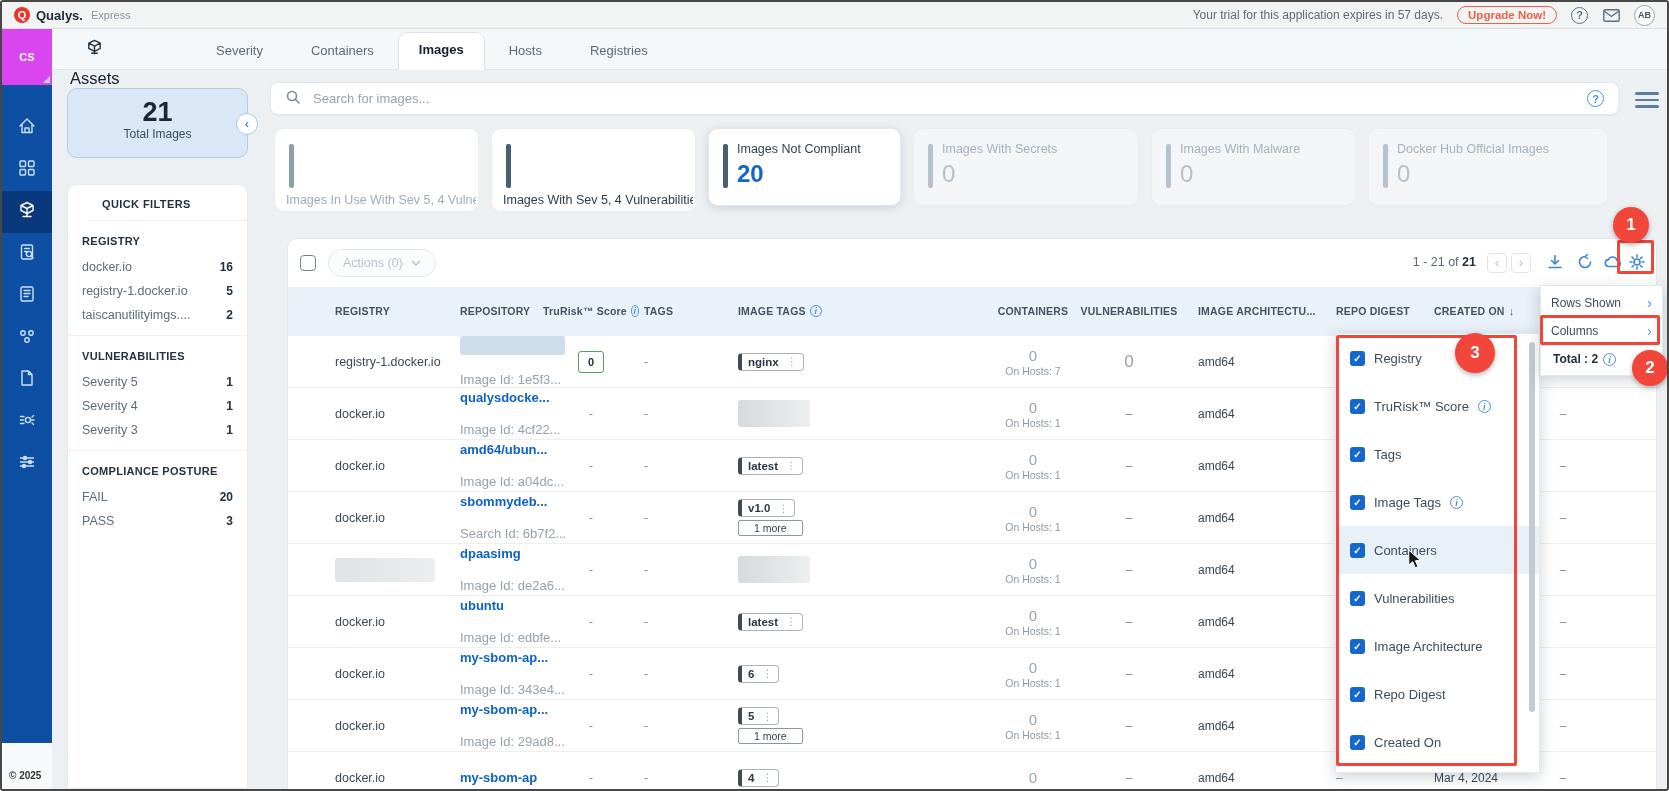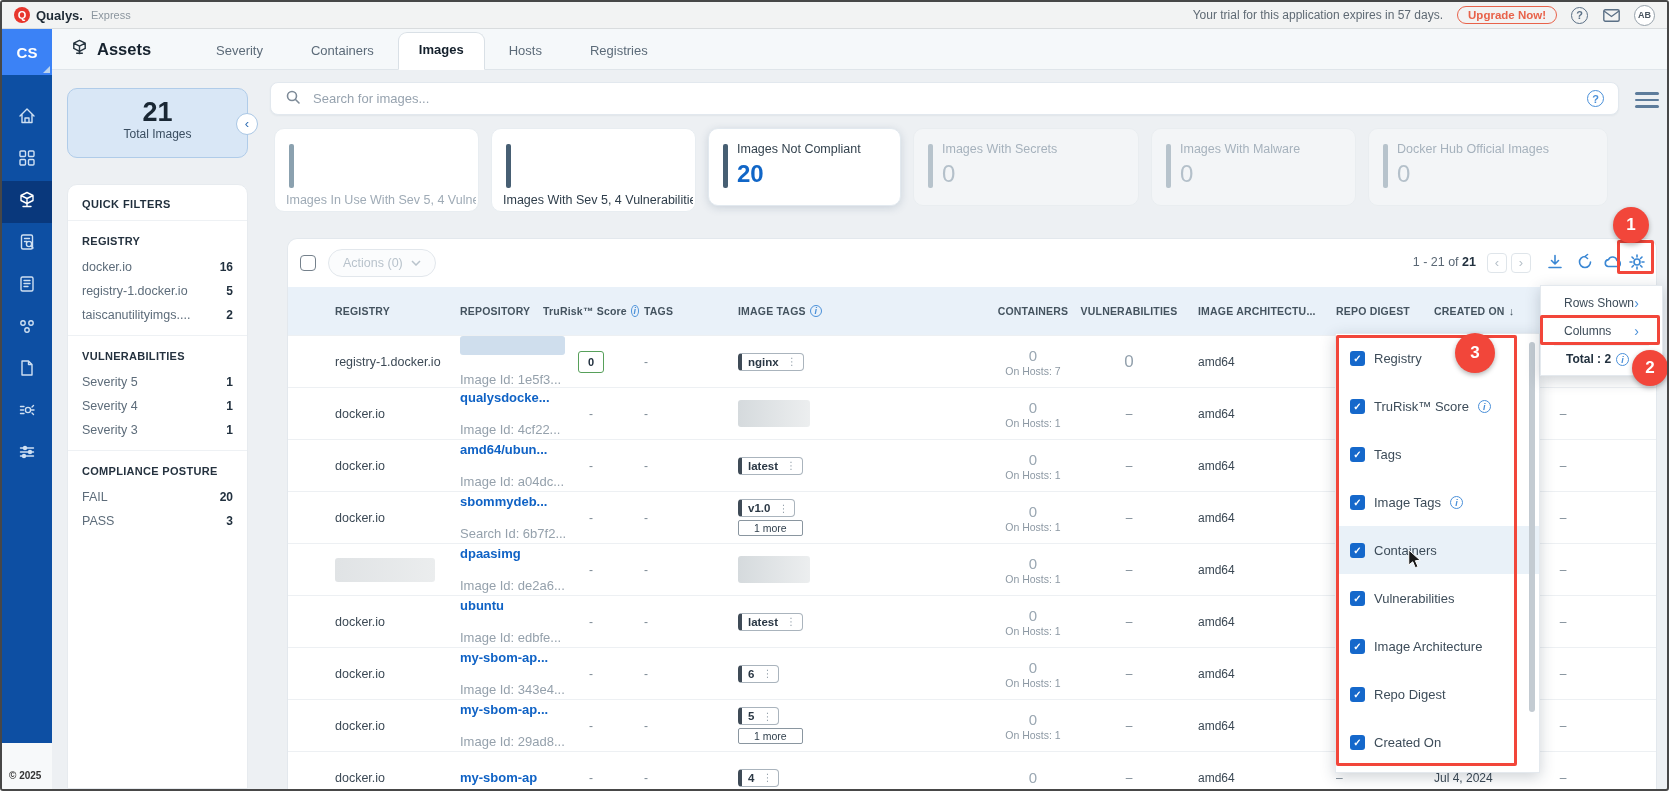--- a/index.html
+++ b/index.html
@@ -14,47 +14,47 @@
   .brand-suffix{font-size:11px;color:#8b959e;margin-left:2px;}
   .topbar-right{margin-left:auto;display:flex;align-items:center;gap:14px;}
   .trial-text{font-size:12px;color:#5f6a74;}
   .upgrade-btn{border:1.5px solid #e8624a;color:#e8624a;font-size:11.5px;font-weight:700;border-radius:11px;padding:2px 10px;background:transparent;cursor:pointer;}
   .tb-icon{width:18px;height:18px;display:flex;align-items:center;justify-content:center;color:#5b7086;}
   .help-circ{width:17px;height:17px;border:1.5px solid #5b7086;border-radius:50%;font-size:11px;font-weight:700;color:#5b7086;display:flex;align-items:center;justify-content:center;}
   .avatar{width:21px;height:21px;border:1.5px solid #97a2ab;border-radius:50%;font-size:9px;font-weight:700;color:#4a5560;display:flex;align-items:center;justify-content:center;background:#fff;}
 
   
   .sidebar{position:absolute;left:0;top:27px;width:50px;bottom:46px;background:#0d4fa3;z-index:4;}
-  .cs-badge{height:46px;background:#3b82f6;display:flex;align-items:center;justify-content:center;color:#fff;font-weight:700;font-size:15px;position:relative;}
+  .cs-badge{height:56px;background:#d946ef;display:flex;align-items:center;justify-content:center;color:#fff;font-weight:700;font-size:11px;position:relative;}
   .cs-badge::after{content:"";position:absolute;right:2px;bottom:2px;width:0;height:0;border-left:7px solid transparent;border-bottom:7px solid #bcd4ee;}
   .nav{display:flex;flex-direction:column;padding-top:22px;}
   .nav-item{width:50px;height:42px;display:flex;align-items:center;justify-content:center;cursor:pointer;}
   .nav-item.active{background:#09387c;}
   .nav-item svg{stroke:#cfe0f2;fill:none;stroke-width:1.4;stroke-linecap:round;stroke-linejoin:round;}
   .nav-item.active svg{stroke:#ffffff;}
   .sb-footer{position:absolute;left:0;bottom:0;width:50px;height:46px;background:#f7f9fa;z-index:4;display:flex;align-items:flex-end;padding:0 0 8px 7px;font-size:10px;font-weight:700;color:#333;}
 
   
   .tabbar{position:absolute;left:50px;top:27px;right:0;height:41px;background:#f5f8fa;border-bottom:1px solid #dfe5ea;z-index:3;}
-  .app-title{position:absolute;left:18px;top:9px;display:flex;gap:8px;align-items:center;font-size:16.5px;font-weight:700;color:#16222e;}
+  .app-title{position:absolute;left:18px;top:9px;display:flex;gap:8px;align-items:center;font-size:16.5px;font-weight:400;color:#16222e;flex-direction:column;}
   .app-title svg{stroke:#26343f;fill:none;stroke-width:1.5;stroke-linejoin:round;}
   .tabs{position:absolute;left:140px;bottom:-1px;display:flex;align-items:flex-end;}
   .tab{padding:10px 24px 12px;font-size:13px;color:#5c6b79;cursor:pointer;}
   .tab.active{background:#fff;border:1px solid #d9e0e6;border-bottom:1px solid #fff;border-radius:9px 9px 0 0;font-weight:700;color:#131f2b;padding:9px 20px 12px;}
 
   
   .content{position:absolute;left:50px;top:68px;right:0;bottom:0;}
 
   .sumcard{position:absolute;left:15px;top:18px;width:181px;height:70px;background:#d9e7f6;border:1px solid #b0cce9;border-radius:10px;text-align:center;}
   .sum-num{font-size:27px;font-weight:700;color:#1a2734;margin-top:8px;line-height:30px;}
   .sum-label{font-size:12px;color:#3a4d60;}
   .collapse-btn{position:absolute;right:-11px;top:24px;width:22px;height:22px;border-radius:50%;background:#fff;border:1px solid #a9c6e4;color:#2f6db3;font-size:13px;line-height:19px;text-align:center;cursor:pointer;}
 
   .qf{position:absolute;left:15px;top:114px;width:181px;bottom:0;background:#fff;border:1px solid #e7ebef;border-radius:10px 10px 0 0;}
-  .qf-title{padding:13px 14px 10px;font-size:11px;font-weight:700;color:#1f2e3c;border-bottom:1px solid #eef1f4;letter-spacing:.4px;}
+  .qf-title{padding:13px 14px 10px;font-size:11px;font-weight:700;color:#1f2e3c;border-bottom:1px solid #eef1f4;letter-spacing:.4px;margin-left:20px;}
   .qf-sec{padding:10px 0 8px;border-bottom:1px solid #eef1f4;}
   .qf-sec:last-child{border-bottom:none;}
   .qf-sec-title{padding:4px 14px 8px;font-size:11px;font-weight:700;color:#25323f;letter-spacing:.3px;}
   .qf-item{display:flex;justify-content:space-between;padding:5px 14px;font-size:12.5px;color:#5d6c7a;cursor:pointer;}
   .qf-count{font-weight:700;color:#22313f;font-size:12px;}
 
   .search{position:absolute;left:218px;top:12px;width:1349px;height:33px;background:#fff;border:1px solid #e2e8ee;border-radius:8px;box-shadow:0 1px 2px rgba(40,60,80,.06);display:flex;align-items:center;padding:0 14px;}
   .search svg{stroke:#7e8b98;fill:none;stroke-width:1.6;stroke-linecap:round;}
   .search-input{flex:1;border:none;outline:none;font-size:13px;color:#3c4955;margin-left:10px;font-family:"Liberation Sans",sans-serif;background:transparent;}
   .search-input::placeholder{color:#97a3af;}
@@ -132,21 +132,21 @@
   .blob-tag{width:72px;height:27px;background:linear-gradient(90deg,#d5dadd,#eceeef);}
 
   
   .colmenu{position:absolute;left:1333px;top:331px;width:205px;height:440px;background:#fff;border:1px solid #e4e9ee;box-shadow:0 4px 14px rgba(30,50,70,.22);z-index:20;}
   .cm-item{height:48px;display:flex;align-items:center;padding-left:14px;gap:9px;font-size:13px;color:#3d4c59;cursor:pointer;}
   .cm-item.hl{background:#e9f1f8;}
   .cm-check{width:15px;height:15px;background:#1568cb;border-radius:3px;color:#fff;font-size:10px;font-weight:700;display:flex;align-items:center;justify-content:center;flex:0 0 15px;}
   .cm-info{width:13px;height:13px;border:1px solid #4a90d9;border-radius:50%;color:#4a90d9;font-size:9px;font-style:italic;font-weight:700;line-height:12px;text-align:center;}
   .cm-scroll{position:absolute;right:4px;top:8px;width:6px;height:370px;background:#c3cbd2;border-radius:3px;cursor:pointer;}
 
-  .gearmenu{position:absolute;left:1538px;top:283px;width:123px;background:#fff;border:1px solid #e4e9ee;box-shadow:0 4px 14px rgba(30,50,70,.22);z-index:20;padding:3px 13px;}
+  .gearmenu{position:absolute;left:1538px;top:283px;width:123px;background:#fff;border:1px solid #e4e9ee;box-shadow:0 4px 14px rgba(30,50,70,.22);z-index:20;padding:3px 0;}
   .gm-item{height:28px;display:flex;align-items:center;justify-content:space-between;padding:0 10px;font-size:12px;color:#3d4c59;cursor:pointer;}
   .gm-item .chev{color:#4a90d9;font-size:14px;}
   .gm-total{height:27px;display:flex;align-items:center;gap:5px;padding:0 12px;font-size:12px;font-weight:700;color:#22313f;border-top:1px solid #eef1f4;}
 
   
   .ann-box{position:absolute;border:3px solid #f2463a;border-radius:2px;z-index:31;pointer-events:none;}
   .ann-circle{position:absolute;width:36px;height:36px;border-radius:50%;background:#f2463a;color:#fff;font-weight:700;font-size:17px;display:flex;align-items:center;justify-content:center;box-shadow:0 2px 5px rgba(0,0,0,.3);z-index:32;}
   .cursor{position:absolute;left:1405px;top:548px;z-index:40;}
 </style>
 </head>
@@ -711,21 +711,21 @@
             <div class="cell c-vuln center">
               <span class="dash">–</span>
             </div>
             <div class="cell c-arch">
               <span class="arch-text">amd64</span>
             </div>
             <div class="cell c-dig">
               <span class="dash">–</span>
             </div>
             <div class="cell c-created">
-              <span class="created-text">Jul 4, 2024</span>
+              <span class="created-text">Mar 4, 2024</span>
             </div>
             <div class="cell c-extra center">
               <span class="dash">–</span>
             </div>
           </div>
         </div>
     </div>
   </div>
 
   <div class="colmenu">

